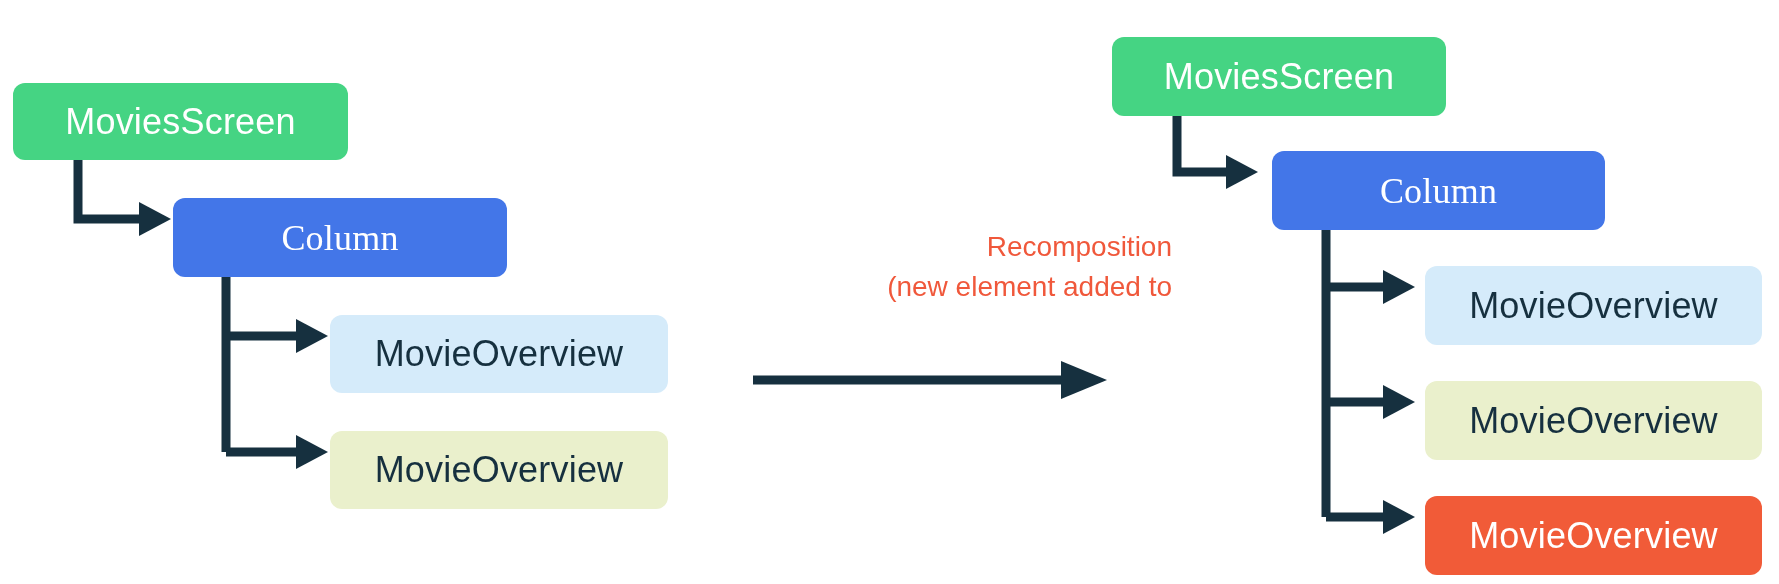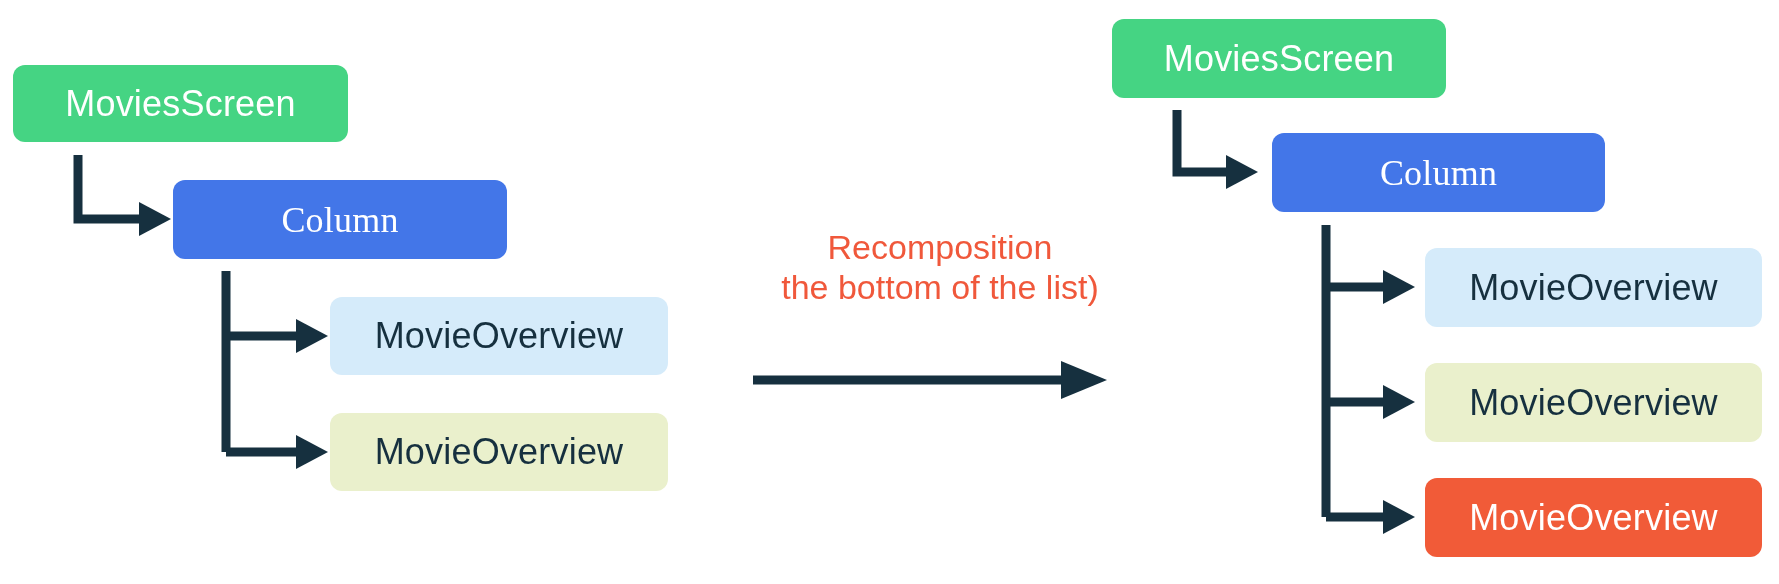--- a/index.html
+++ b/index.html
@@ -26,33 +26,34 @@
   .node {
     position: absolute;
     display: flex;
     align-items: center;
     justify-content: center;
     border-radius: 12px;
     font-size: 36px;
     font-weight: 400;
     letter-spacing: 0.2px;
     white-space: nowrap;
+    margin-top: 18px;
   }
   .node-green       { background: var(--node-green, #45D483);        color: var(--label-light, #fff); }
   .node-blue        { background: var(--node-blue, #4376E8);         color: var(--label-light, #fff); font-family: Liberation Serif, serif; }
   .node-light-blue  { background: var(--node-light-blue, #D5EBFA);   color: var(--label-dark, #16303F); }
   .node-light-yellow{ background: var(--node-light-yellow, #EAF0CC); color: var(--label-dark, #16303F); }
   .node-orange      { background: var(--node-orange, #F15B38);       color: var(--label-light, #fff); }
   .transition-label {
     position: absolute;
-    left: 660px;
+    left: 612px;
     top: 227px;
     width: 560px;
-    text-align: center;
-    font-size: 34px;
+    text-align: right;
+    font-size: 28px;
     line-height: 40px;
     color: var(--transition-text, #F0583B);
   }
 </style>
 </head>
 <body>
 
 <div class="canvas">
 
   <svg class="connector-layer" viewBox="0 0 1779 584" xmlns="http://www.w3.org/2000/svg">
@@ -91,21 +92,21 @@
     </g>
   </svg>
 
   <div class="node node-green" style="left:13px; top:65px; width:335px; height:77px;">MoviesScreen</div>
   <div class="node node-blue" style="left:173px; top:180px; width:334px; height:79px;">Column</div>
   <div class="node node-light-blue" style="left:330px; top:297px; width:338px; height:78px;">MovieOverview</div>
   <div class="node node-light-yellow" style="left:330px; top:413px; width:338px; height:78px;">MovieOverview</div>
 
   <div class="transition-label">
     <div>Recomposition</div>
-    <div>the bottom of the list)</div>
+    <div>(new element added to</div>
   </div>
 
   <div class="node node-green" style="left:1112px; top:19px; width:334px; height:79px;">MoviesScreen</div>
   <div class="node node-blue" style="left:1272px; top:133px; width:333px; height:79px;">Column</div>
   <div class="node node-light-blue" style="left:1425px; top:248px; width:337px; height:79px;">MovieOverview</div>
   <div class="node node-light-yellow" style="left:1425px; top:363px; width:337px; height:79px;">MovieOverview</div>
   <div class="node node-orange" style="left:1425px; top:478px; width:337px; height:79px;">MovieOverview</div>
 
 </div>
 

